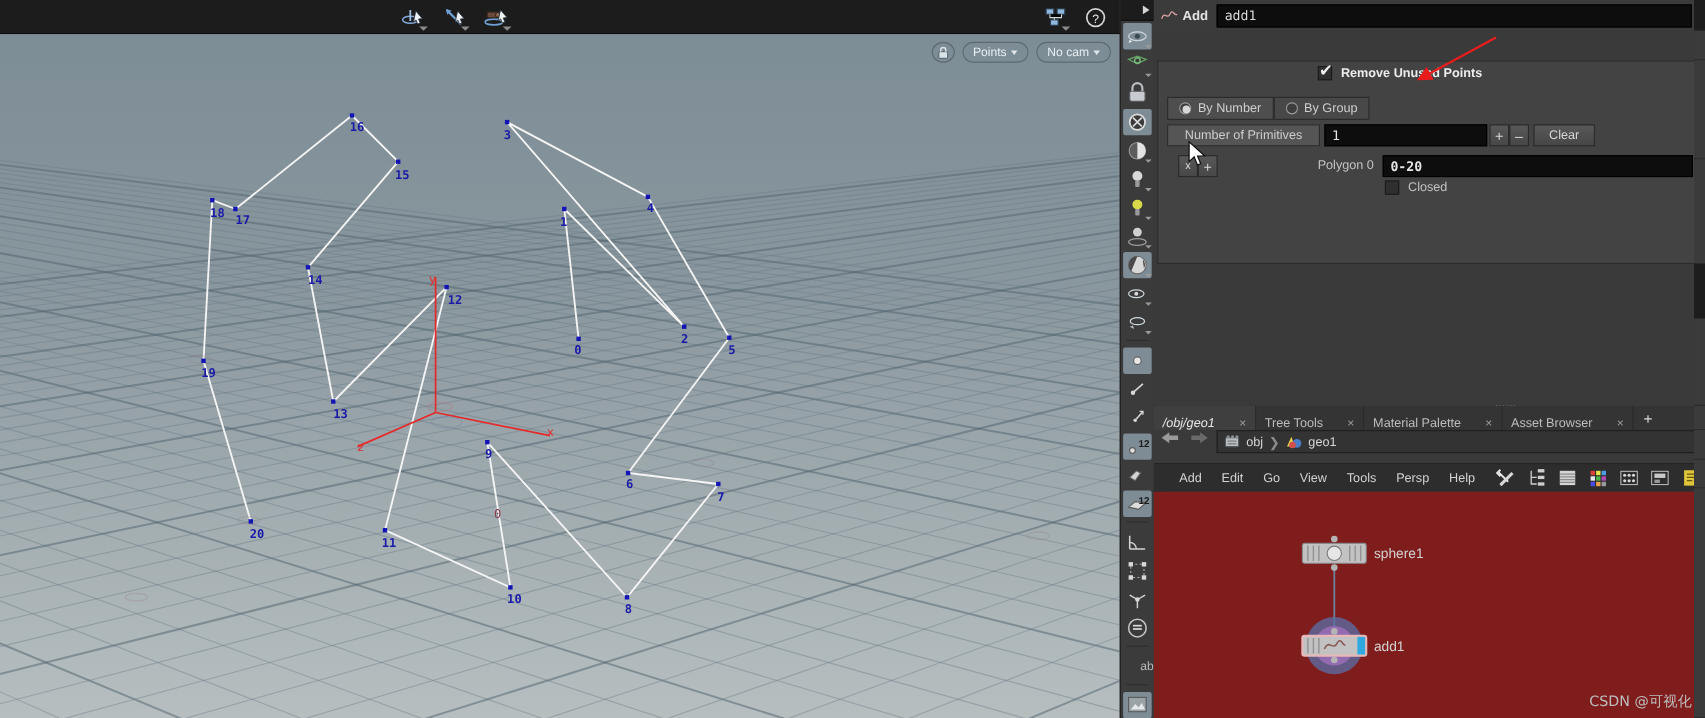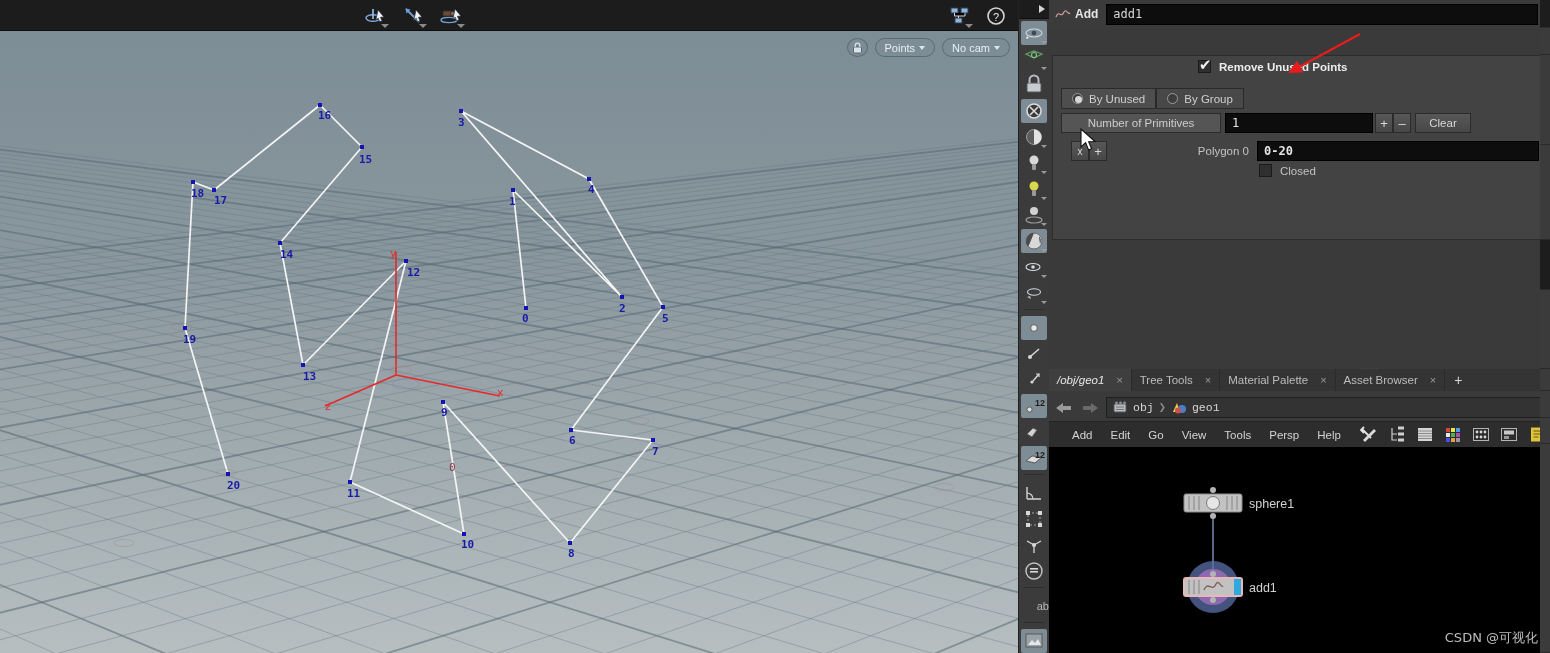--- a/index.html
+++ b/index.html
@@ -184,33 +184,33 @@
 
   
   #annot-arrow { position: absolute; left: 1280px; top: 30px; pointer-events:none; }
 
   
   #pane-tabs {
     position: absolute; left: 0; top: 369px; width: 501px; height: 22px;
     background: #343434; display: flex; align-items: stretch;
   }
   .pt {
-    display:flex; align-items:center; gap:12px; padding: 0 8px;
+    display:flex; align-items:flex-end; gap:22px; padding: 0 8px;
     font-size: 11.5px; color: #bcbcbc; cursor: pointer;
     border-right: 1px solid #2a2a2a;
   }
   .pt.sel { background: #3f3f3f; color: #e6e6e6; font-style: italic; }
   .pt .x { color: #9a9a9a; font-size: 11px; }
   .pt-plus { display:flex;align-items:center;padding:0 9px;color:#d8d8d8;font-size:14px;cursor:pointer;}
   .drag-dots { position:absolute; left: 310px; top: 364px; color:#7a7a7a; font-size: 9px; letter-spacing:1px;}
 
   
   #crumb-row {
     position: absolute; left: 0; top: 391px; width: 501px; height: 27px;
-    background: #3a3a3a; display:flex; align-items:flex-end; padding: 0 5px; gap: 6px; font-family: Liberation Mono, monospace;
+    background: #3a3a3a; display:flex; align-items:flex-start; padding: 0 5px; gap: 6px;
   }
   .navarrow { cursor:pointer; }
   #crumb-box {
     flex: 1; height: 21px; background: #333; border: 1px solid #1f1f1f;
     display:flex; align-items:center; gap: 3px; padding-left: 6px;
   }
   .crumb-item { display:flex; align-items:center; gap: 5px; font-size: 11.5px; color: #d6d6d6; cursor:pointer;}
   .crumb-sep { color: #8b8b8b; font-size: 12px; margin: 0 2px; }
 
   
@@ -225,21 +225,21 @@
   #net-menu-icons { position:absolute; right: 2px; top: 2px; display:flex; gap:6px; align-items:center;}
   .nmi { width: 22px; height: 21px; display:flex;align-items:center;justify-content:center;cursor:pointer;}
   #net-scroll-left {
     position:absolute; left:0; top:421px; width: 9px; height: 26px; background:#2d2d2d;
     display:flex;align-items:center;justify-content:center;
   }
 
   
   #network {
     position: absolute; left: 0; top: 447px; width: 501px; height: 206px;
-    background: #000000; overflow: hidden;
+    background: #7f1d1d; overflow: hidden;
   }
   #net-svg { position:absolute; left:0; top:0; }
   .nodelabel { font-size: 12.5px; fill: #d2d2d2; font-family: "Liberation Sans", sans-serif;}
   #watermark {
     position: absolute; right: 12px; bottom: 6px; font-size: 13px; color: #bdbdbd;
     font-family: "DejaVu Sans", sans-serif;
   }
 
   
   #edge-strip {
@@ -718,30 +718,30 @@
     <div id="param-body">
 
       <div class="prow" style="position:absolute;left:145px;top:4px;gap:8px;">
         <div class="chk checked"></div>
         <span class="lbl-b">Remove Unused Points</span>
       </div>
 
       <div class="prow" style="position:absolute;left:8px;top:32px;">
         <div class="seg active">
           <span class="radio on"></span>
-          <span>By Unused</span>
+          <span>By Number</span>
         </div>
         <div class="seg">
           <span class="radio"></span>
           <span>By Group</span>
         </div>
       </div>
 
       <div class="prow" style="position:absolute;left:8px;top:57px;gap:0;">
-        <div class="greybtn" style="width:160px;">
+        <div class="greybtn" style="width:139px;">
           <span>Number of Primitives</span>
         </div>
         <div class="field" style="width:148px;margin-left:4px;">
           <span>1</span>
         </div>
         <div class="btn-sq" style="margin-left:2px;">
           <span>+</span>
         </div>
         <div class="btn-sq">
           <span>–</span>

